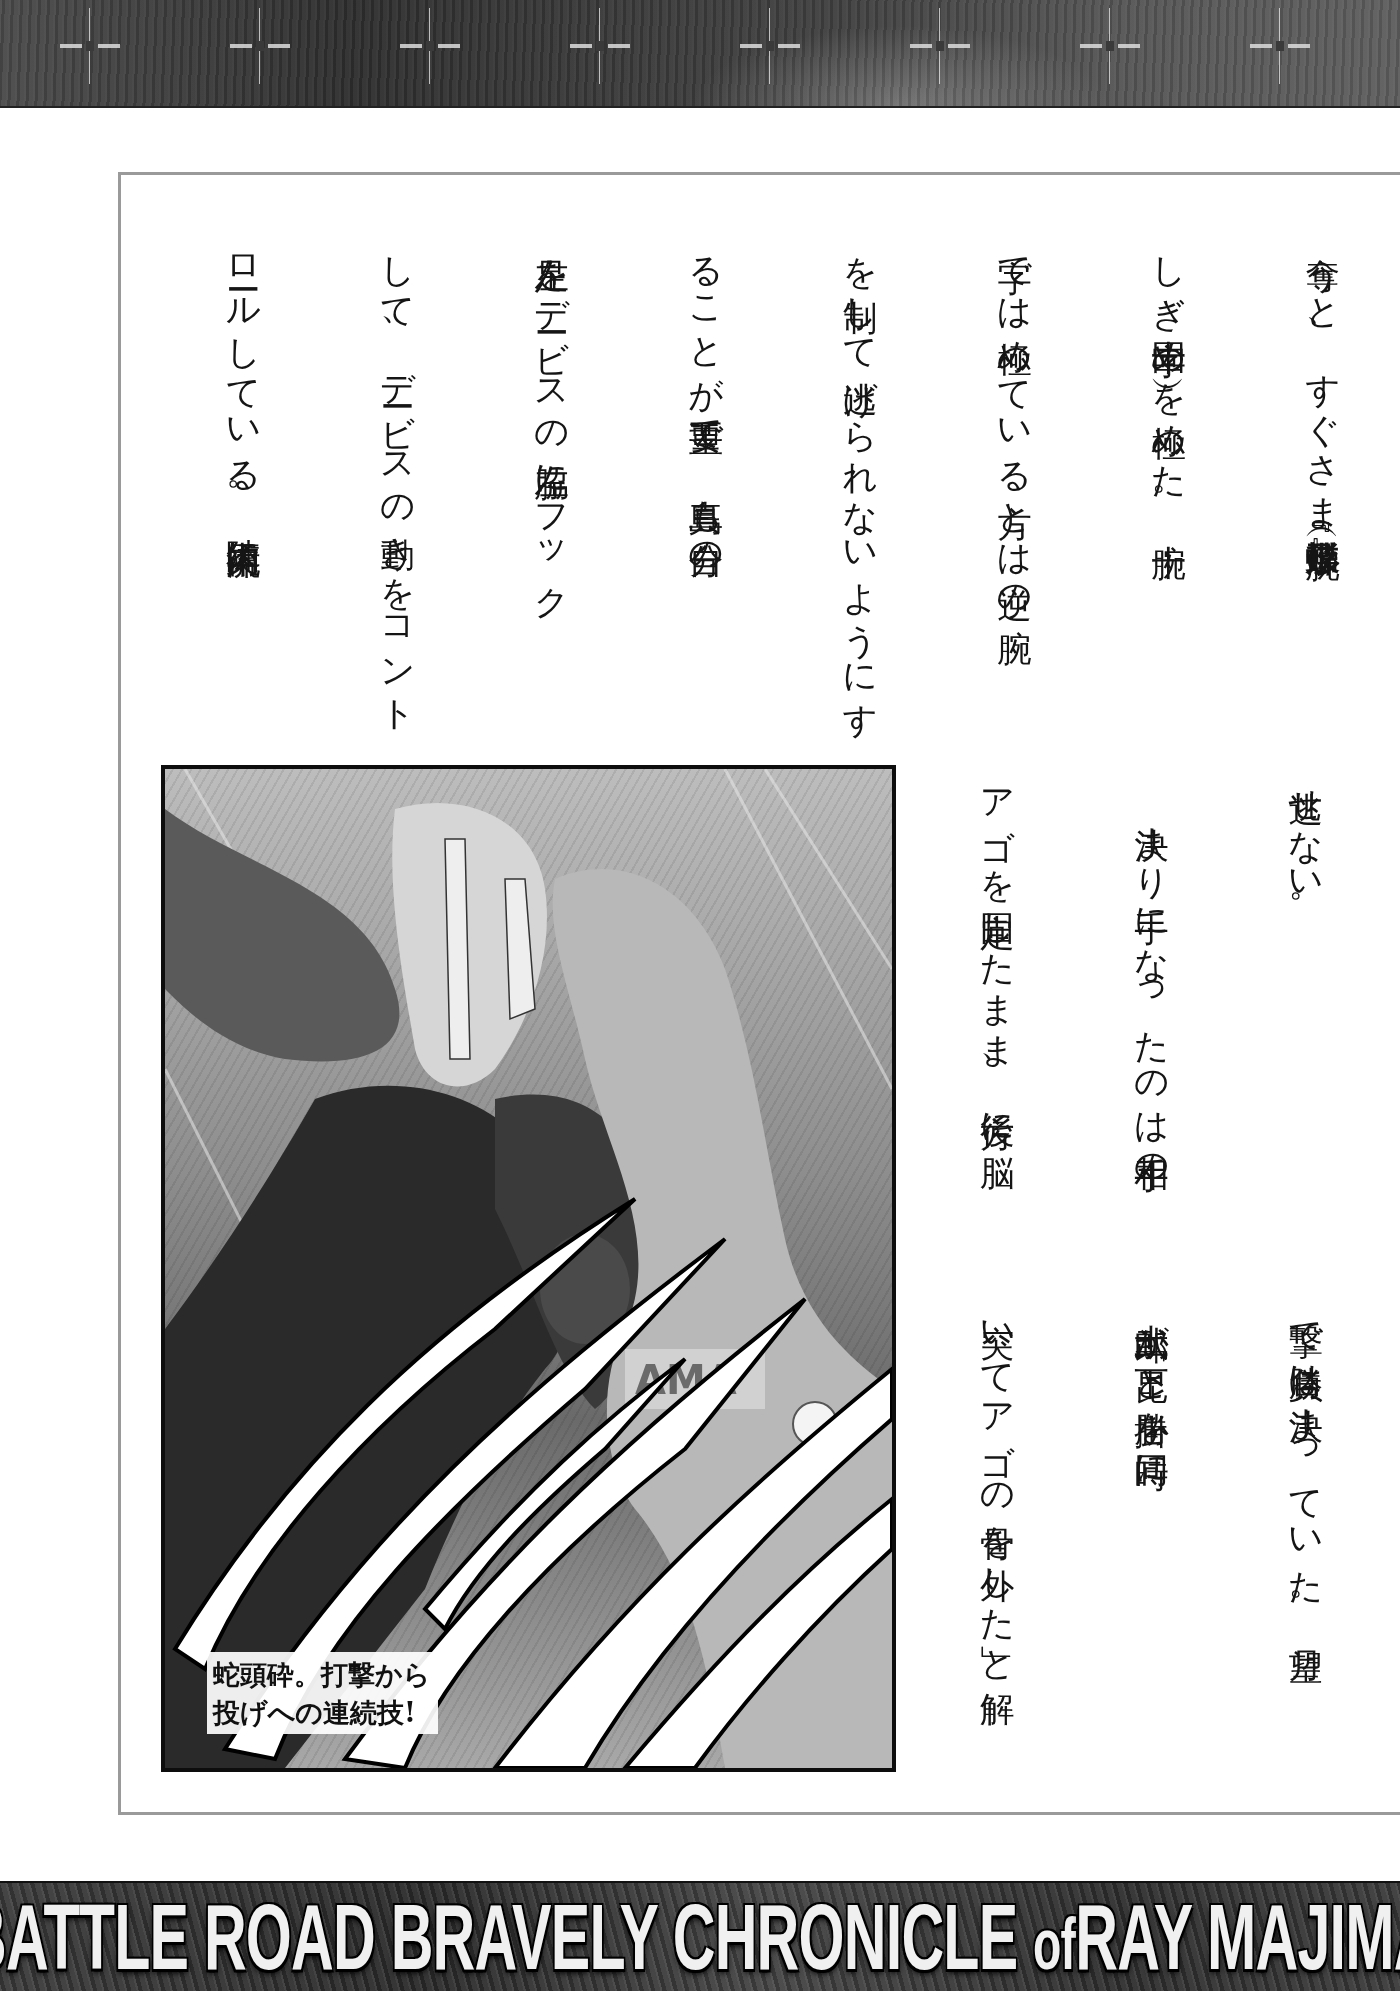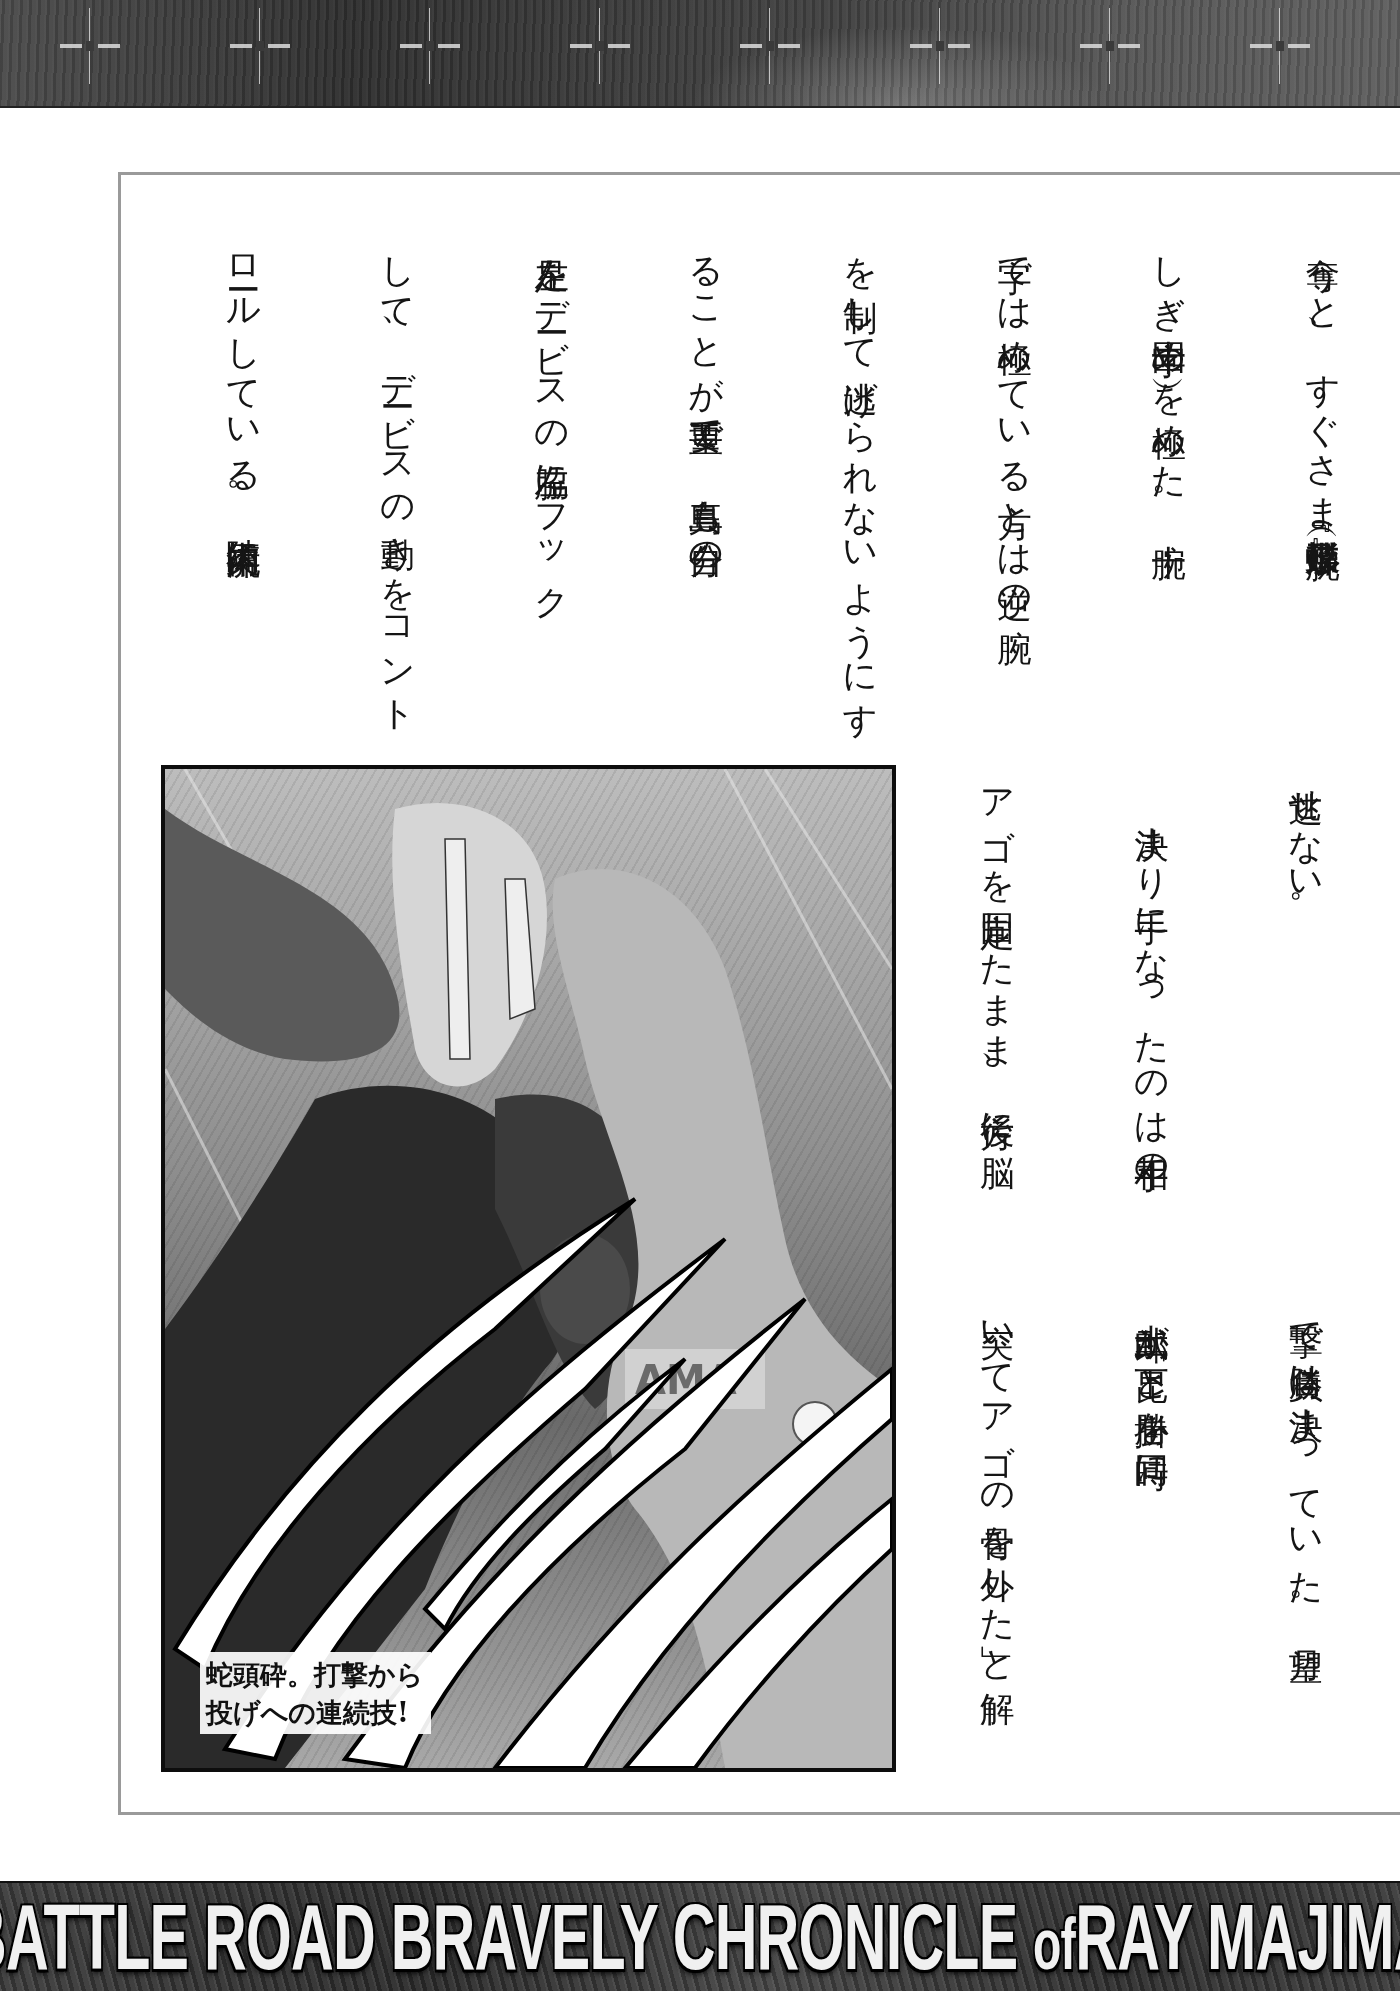--- a/index.html
+++ b/index.html
@@ -48,21 +48,21 @@
     
     .panel {
       position: absolute; left: 161px; top: 765px; width: 735px; height: 1007px;
       border: 4px solid #0d0d0d; overflow: hidden;
       background:
         repeating-linear-gradient(120deg, rgba(0,0,0,0) 0 6px, rgba(0,0,0,0.08) 6px 8px),
         linear-gradient(180deg, #bdbdbd 0%, #8e8e8e 40%, #6a6a6a 65%, #a8a8a8 100%);
     }
     .panel svg { position: absolute; left: 0; top: 0; }
     .caption {
-      position: absolute; left: 35px; top: 883px;
+      position: absolute; left: 42px; top: 883px;
       font-family: "DejaVu Serif", "Liberation Serif", serif; font-weight: bold;
       font-size: 27px; line-height: 38px; color: #111;
       background: rgba(255,255,255,0.92);
       padding: 4px 8px 2px 6px;
       white-space: pre;
     }
 
     
     .bottom-banner {
       position: absolute; left: 0; top: 1881px; width: 1400px; height: 110px;

